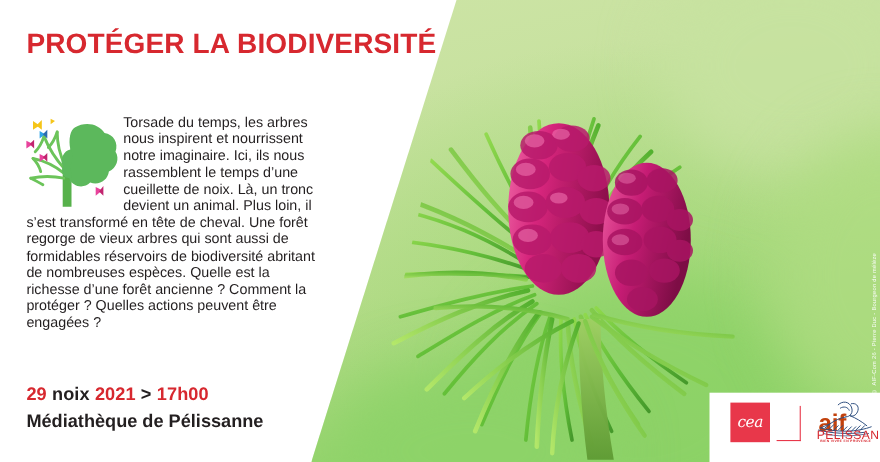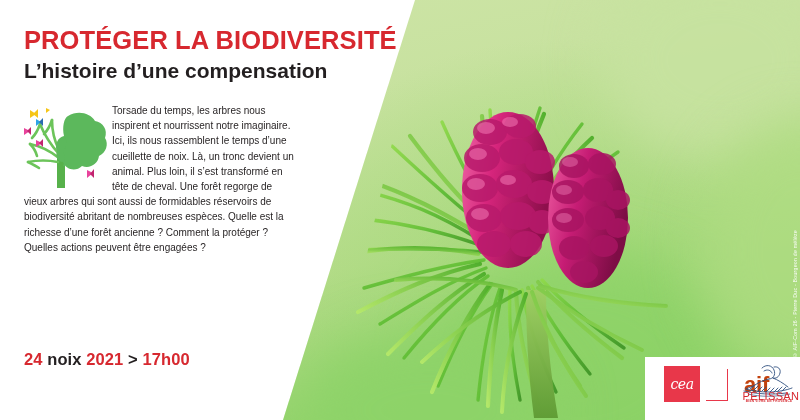--- a/index.html
+++ b/index.html
@@ -72,21 +72,21 @@
 
   
   .tree-icon{
     position:absolute;left:14px;top:100px;
     width:96px;height:92px;
   }
 
   .body-text{
     position:absolute;left:24px;top:103px;
     width:272px;
-    font-size:10px;
+    font-size:13px;
     line-height:15.2px;
     color:#231f20;
     text-align:left;
   }
   .body-text p{margin:0;}
   .body-text p.para2{margin-top:13px;}
   .float-shape{
     float:left;
     width:88px;height:84px;
     shape-outside:inset(0);
@@ -326,21 +326,20 @@
       </g>
     </svg>
   </div>
 
   <div class="credit">© AIF-Com 26 - Pierre Duc - Bourgeon de mélèze</div>
 
   <div class="left">
 
     <div class="title">PROTÉGER LA BIODIVERSITÉ</div>
 
-    <div class="subtitle">L’histoire d’une compensation</div>
 
     <div class="tree-icon">
       <svg width="96" height="92" viewBox="0 0 96 92" xmlns="http://www.w3.org/2000/svg">
 
         <path d="M43 56 L43 88 L51 88 L51 54 Z" fill="#57b14b"></path>
 
         <g stroke="#6cc45a" stroke-width="2.6" fill="none" stroke-linecap="round">
           <path d="M45 58 C35 50 26 46 16 44"></path>
           <path d="M45 54 C36 44 30 34 26 24"></path>
           <path d="M44 62 C34 60 24 60 14 62"></path>
@@ -381,23 +380,24 @@
       </svg>
     </div>
 
     <div class="body-text">
       <span class="float-shape"></span>
       <p>Torsade du temps, les arbres nous inspirent et nourrissent notre imaginaire. Ici, ils nous rassemblent le temps d’une cueillette de noix. Là, un tronc devient un animal. Plus loin, il s’est transformé en tête de cheval. Une forêt regorge de vieux arbres qui sont aussi de formidables réservoirs de biodiversité abritant de nombreuses espèces. Quelle est la richesse d’une forêt ancienne ? Comment la protéger ? Quelles actions peuvent être engagées ?</p>
     </div>
 
 
     <div class="conf-date">
-      <span>24</span><span>&nbsp;</span><span class="dark">noix</span><span>&nbsp;</span><span>2021</span><span>&nbsp;</span><span class="dark">&gt;</span><span>&nbsp;</span><span>17h00</span>
+      <span>29</span><span>&nbsp;</span><span class="dark">noix</span><span>&nbsp;</span><span>2021</span><span>&nbsp;</span><span class="dark">&gt;</span><span>&nbsp;</span><span>17h00</span>
     </div>
 
+    <div class="conf-place">Médiathèque de Pélissanne</div>
   </div>
 
   <div class="logo-bar"></div>
 
   <div class="logo-cea">
     <span class="cea-word">cea</span>
   </div>
 
   <div class="aif-bracket"></div>
   <div class="logo-aif">aif</div>

